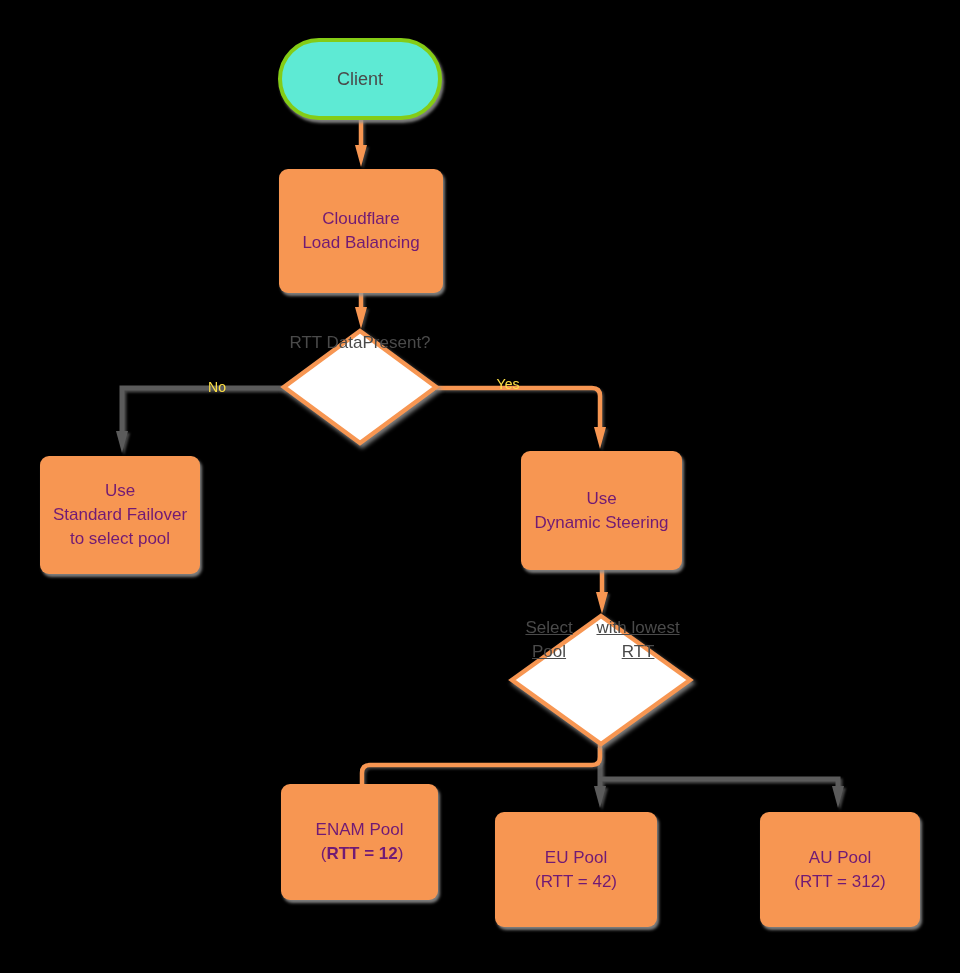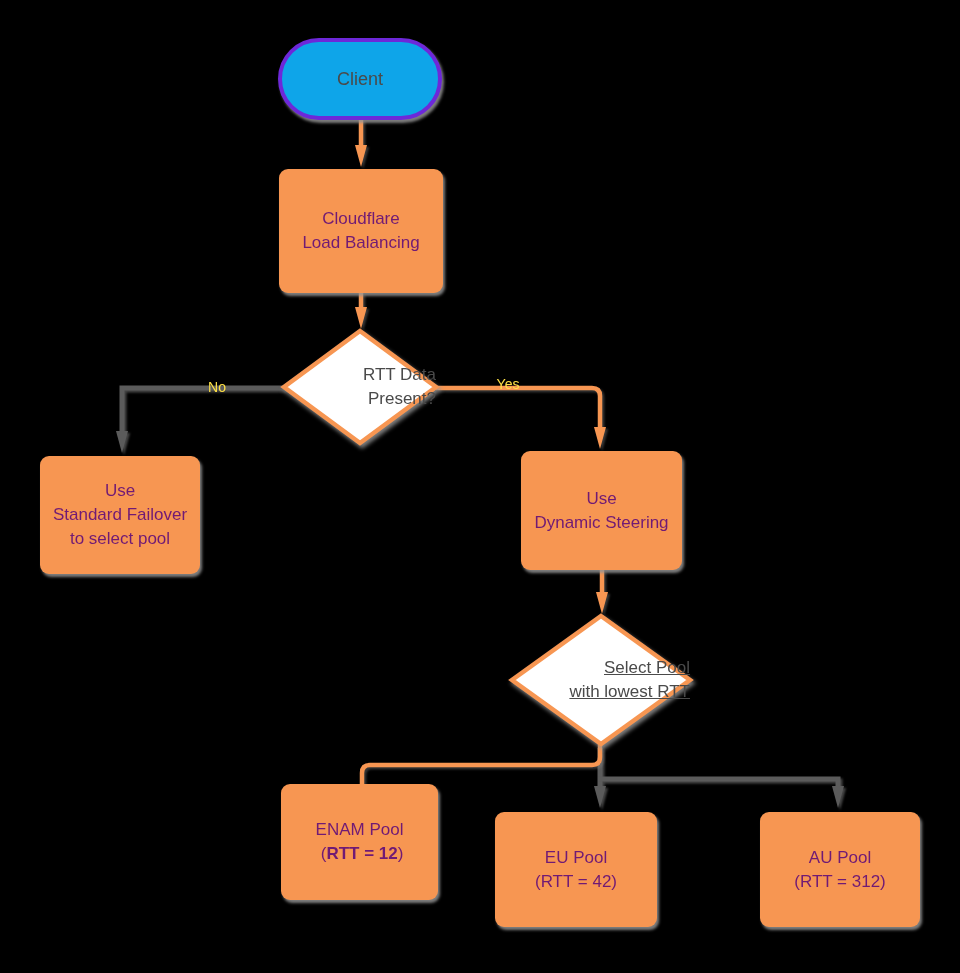--- a/index.html
+++ b/index.html
@@ -11,26 +11,26 @@
   .node{
     position:absolute;display:flex;align-items:center;justify-content:center;
     text-align:center;box-sizing:border-box;
   }
   .proc{
     background:#F79652;color:#701a75;border-radius:9px;
     font-size:17px;line-height:24px;
     box-shadow:2px 3px 3px rgba(148,148,148,0.85);
   }
   .pill{
-    background:#0ea5e9;color:#4a4a4a;border:4px solid #6d28d9;border-radius:44px;
+    background:#5eead4;color:#4a4a4a;border:4px solid #84cc16;border-radius:44px;
     font-size:18px;box-shadow:2px 3px 3px rgba(148,148,148,0.85);
   }
   .diamond-svg{position:absolute;filter:drop-shadow(2px 3px 2px rgba(148,148,148,0.85));}
   .diamond-text{
-    position:absolute;display:flex;flex-direction:column;align-items:flex-end;justify-content:center;
+    position:absolute;display:flex;flex-direction:row;align-items:flex-start;justify-content:center;
     text-align:center;color:#4a4a4a;font-size:17px;line-height:24px;
   }
   .edge-label{
     position:absolute;color:#fde047;font-size:14px;line-height:16px;
     transform:translate(-50%,-50%);
   }
   .b{font-weight:bold;}
 </style>
 </head>
 <body>

